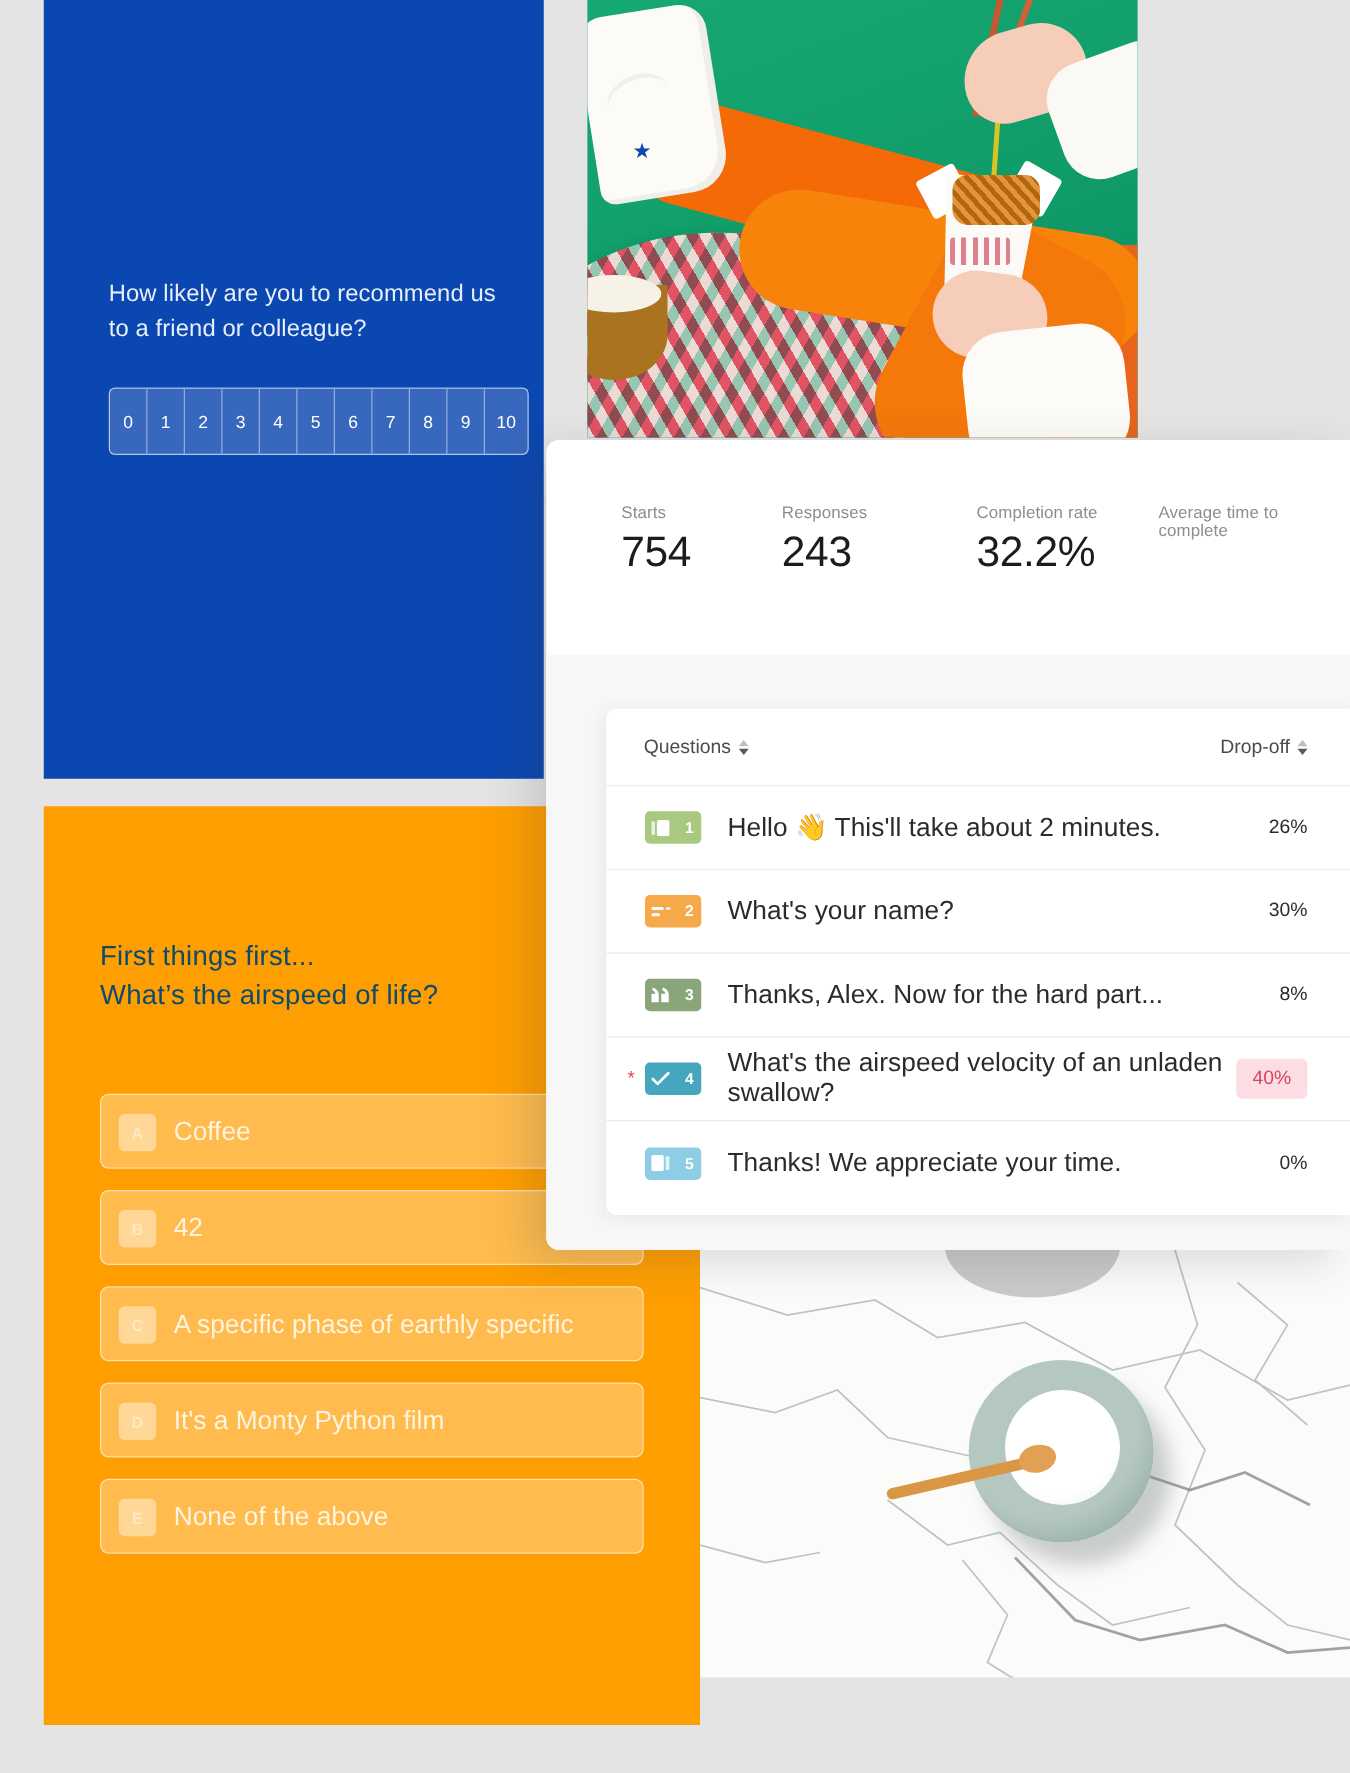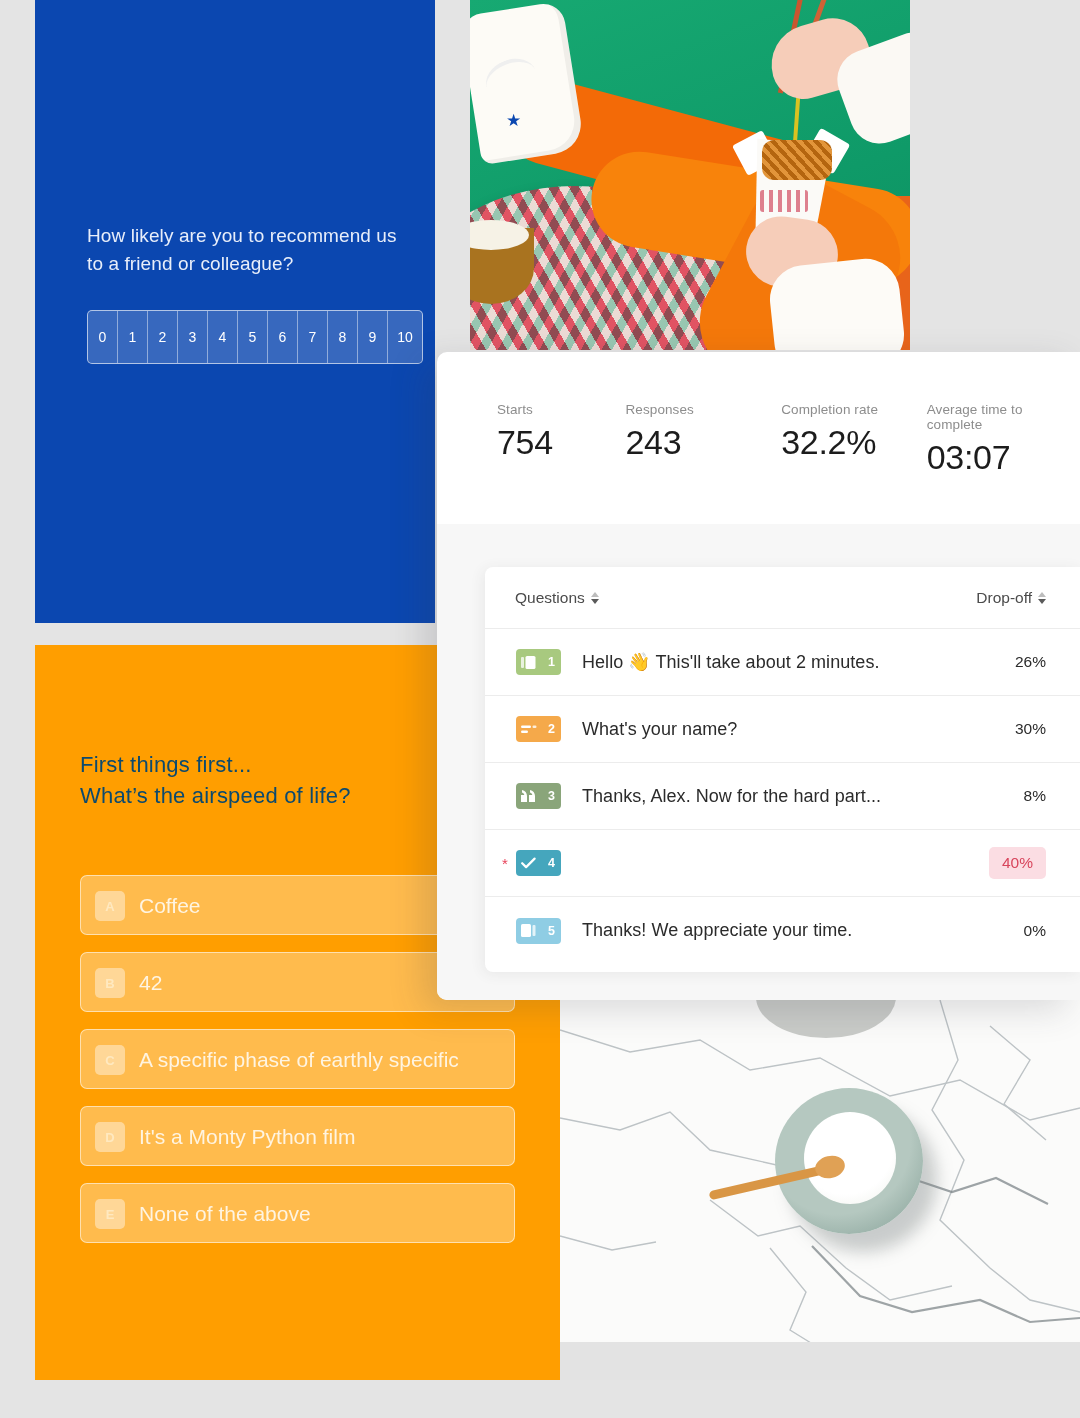--- a/index.html
+++ b/index.html
@@ -297,21 +297,21 @@
     flex: 0 0 auto;
     width: 45px; height: 26px; border-radius: 4px;
     display: flex; align-items: center; justify-content: space-between;
     padding: 0 6px 0 5px;
     margin-left: 13px;
     color: #ffffff; font-size: 12.5px; font-weight: 700;
   }
   .q-badge svg { display:block; }
   .q-text {
     margin-left: 21px;
-    color: #2b2b2b; font-size: 18px; letter-spacing: .05px;
+    color: #2b2b2b; font-size: 21px; letter-spacing: .05px;
   }
   .q-drop {
     margin-left: auto;
     color: #2b2b2b; font-size: 15.5px;
   }
   .q-drop.flag {
     background: #fbdde3; color: #d8455c;
     padding: 7px 13px; border-radius: 5px; font-weight: 400;
   }
 </style>
@@ -426,21 +426,20 @@
         <div class="stat s2">
           <div class="stat-label">Responses</div>
           <div class="stat-value">243</div>
         </div>
         <div class="stat s3">
           <div class="stat-label">Completion rate</div>
           <div class="stat-value">32.2%</div>
         </div>
         <div class="stat s4">
           <div class="stat-label">Average time to complete</div>
-          <div class="stat-value">03:07</div>
         </div>
       </div>
 
     <div class="analytics-body">
       <div class="table-card">
 
         <div class="table-head">
           <div class="th">
             <span>Questions</span>
             <span class="sort-ico">
@@ -501,20 +500,21 @@
             <div class="q-row">
               <span class="req-star">*</span>
               <div class="q-badge" style="background: rgb(69, 166, 189);">
                 <span>
                   <svg width="15" height="12" viewBox="0 0 15 12">
                     <path d="M1.2 6.2l3.9 3.9L13.6 1.6" stroke="#fff" stroke-width="2.2" fill="none" stroke-linecap="round" stroke-linejoin="round"></path>
                   </svg>
                 </span>
                 <span>4</span>
               </div>
+              <div class="q-text">What's the airspeed velocity of an unladen swallow?</div>
               <div class="q-drop flag">40%</div>
             </div>
             <div class="q-row">
               <div class="q-badge" style="background: rgb(143, 205, 228);">
                 <span>
                   <svg width="15" height="13" viewBox="0 0 15 13">
                     <rect x="0" y="0" width="10" height="13" rx="1.6" fill="#fff"></rect>
                     <rect x="11.5" y="1" width="3" height="11" rx="1" fill="#fff" opacity=".75"></rect>
                   </svg>
                 </span>

